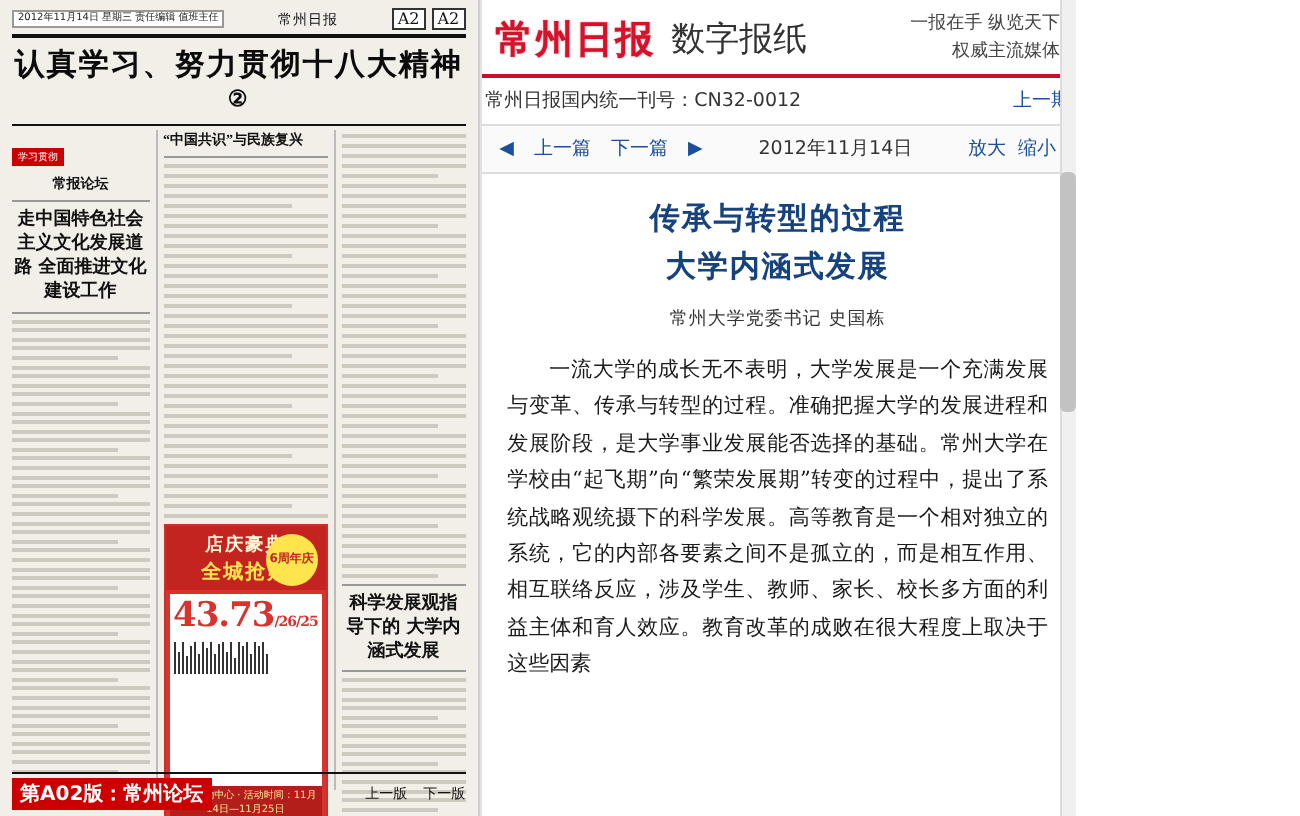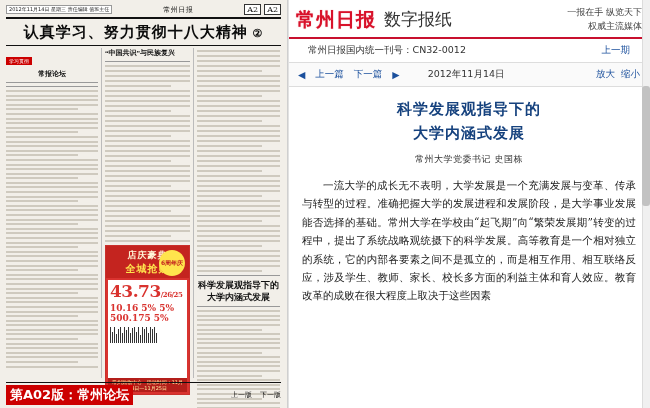--- a/index.html
+++ b/index.html
@@ -2,21 +2,21 @@
 <html><head>
 <meta charset="utf-8">
 <style>
   * { box-sizing: border-box; margin: 0; padding: 0; }
   html, body {
     width: 650px; height: 408px;
     font-family: "DejaVu Sans", "Liberation Sans", sans-serif;
     background: #ffffff;
     overflow: hidden;
   }
-  .page { position: relative; width: 650px; height: 408px; display: flex; background:#c4b5fd; }
+  .page { position: relative; width: 538px; height: 408px; display: flex; background:#c4b5fd; }
 
   
   .left-pane {
     width: 288px; height: 408px;
     background: #f2efe9;
     position: relative;
     border-right: 1px solid #cfcfcf;
     padding: 4px 6px 0 6px;
     overflow: hidden;
   }
@@ -33,21 +33,21 @@
   .np-mast-title {
     font-size: 7px; color:#111; letter-spacing:0.5px;
   }
   .np-mast-right { display:flex; align-items:center; gap:3px; }
   .np-badge {
     border:1px solid #333; font-size:8px; padding:0 2px; background:#fff; color:#111;
     font-family:"DejaVu Serif","Liberation Serif",serif;
   }
   .np-headline {
     text-align:center;
-    font-family: Liberation Serif, serif;
+    font-family: Liberation Mono, monospace;
     font-weight: bold;
     font-size: 15px;
     color:#0b0b0b;
     letter-spacing: 1px;
     padding: 4px 0 3px 0;
     border-bottom: 1px solid #111;
   }
   .np-headline .circ {
     font-size: 11px; vertical-align: middle;
   }
@@ -114,21 +114,21 @@
   .ad-foot {
     position:absolute; bottom:2px; left:2px; right:2px;
     background:#b31e1a; color:#ffeaa0; font-size:5px; text-align:center; padding:1px;
   }
   .np-footer {
     position:absolute; left:6px; right:6px; bottom:3px;
     display:flex; align-items:center; justify-content:space-between;
     border-top:1px solid #111; padding-top:2px;
   }
   .np-footer-left {
-    background:#c00; color:#fff; font-size:13px; padding:1px 4px; font-weight:bold;
+    background:#c00; color:#fff; font-size:10px; padding:1px 4px; font-weight:bold;
   }
   .np-footer-right { font-size:7px; color:#111; display:flex; gap:8px; }
 
   
   .right-pane { width: 362px; height:408px; background:#fff; position:relative; }
 
   .site-header {
     display:flex; align-items:center; padding: 6px 8px 4px 8px;
     border-bottom: 2px solid #c8102e;
     gap: 8px;
@@ -140,21 +140,21 @@
     white-space:nowrap;
   }
   .logo-sub {
     font-size:17px; color:#333; font-family:"DejaVu Serif","Liberation Serif",serif;
     white-space:nowrap;
   }
   .slogan { margin-left:auto; text-align:right; color:#444; font-size:9px; line-height:1.5; }
 
   .infobar {
     display:flex; align-items:center; justify-content:space-between;
-    font-size:9.5px; color:#333; padding:5px 20px;
+    font-size:9.5px; color:#333; padding:5px 3px;
     border-bottom:1px solid #ddd;
   }
   .infobar .right { color:#1a4f9c; }
 
   .navbar {
     display:flex; align-items:center; gap:10px;
     font-size:9.5px; color:#1a4f9c; padding:5px 10px;
     border-bottom:1px solid #ddd; background:#fafafa;
   }
   .navbar .arrow { color:#1a4f9c; }
@@ -214,20 +214,22 @@
       <span>认真学习、努力贯彻十八大精神</span>
       <span class="circ">②</span>
     </div>
 
     <div class="np-body">
 
       <div class="np-col np-col-1">
         <span class="np-tag">学习贯彻</span>
         <div class="np-sub">常报论坛</div>
         <div class="np-rule"></div>
+        <div class="np-sub2">走中国特色社会主义文化发展道路
+全面推进文化建设工作</div>
         <div class="np-rule"></div>
         <div class="np-lines dense">
           <i></i>
             <i></i>
             <i></i>
             <i></i>
             <i></i>
             <i></i>
             <i></i>
             <i></i>
@@ -333,21 +335,20 @@
         <div class="np-ad">
           <div class="ad-top">
             <div class="l1">店庆豪典</div>
             <div class="l2">全城抢购</div>
           </div>
           <div class="ad-circle">6周年庆</div>
           <div class="ad-white">
             <div class="ad-price">
               <span>43.73</span><small>/26/25</small>
             </div>
-            <div class="ad-price2">10.16 5% 5% 500.175 5%</div>
             <div class="ad-barcode">
               <span style="height:100%"></span>
                 <span style="height:70%"></span>
                 <span style="height:100%"></span>
               <span style="height:55%"></span>
                 <span style="height:90%"></span>
                 <span style="height:100%"></span>
               <span style="height:65%"></span>
                 <span style="height:100%"></span>
                 <span style="height:80%"></span>
@@ -485,21 +486,21 @@
       <span class="arrow">▶</span>
       <span class="date">2012年11月14日</span>
       <span class="zoom">
         <span>放大</span>
         <span>缩小</span>
       </span>
     </div>
 
     <div class="article">
       <div class="art-title">
-        <div>科学发展观指导下的</div>
+        <div>传承与转型的过程</div>
         <div>大学内涵式发展</div>
       </div>
       <div class="art-byline">常州大学党委书记  史国栋</div>
       <div class="art-body">
         <p>一流大学的成长无不表明，大学发展是一个充满发展与变革、传承与转型的过程。准确把握大学的发展进程和发展阶段，是大学事业发展能否选择的基础。常州大学在学校由“起飞期”向“繁荣发展期”转变的过程中，提出了系统战略观统摄下的科学发展。高等教育是一个相对独立的系统，它的内部各要素之间不是孤立的，而是相互作用、相互联络反应，涉及学生、教师、家长、校长多方面的利益主体和育人效应。教育改革的成败在很大程度上取决于这些因素</p>
       </div>
     </div>
 
     <div class="scroll-track">
       <div class="scroll-thumb"></div>

